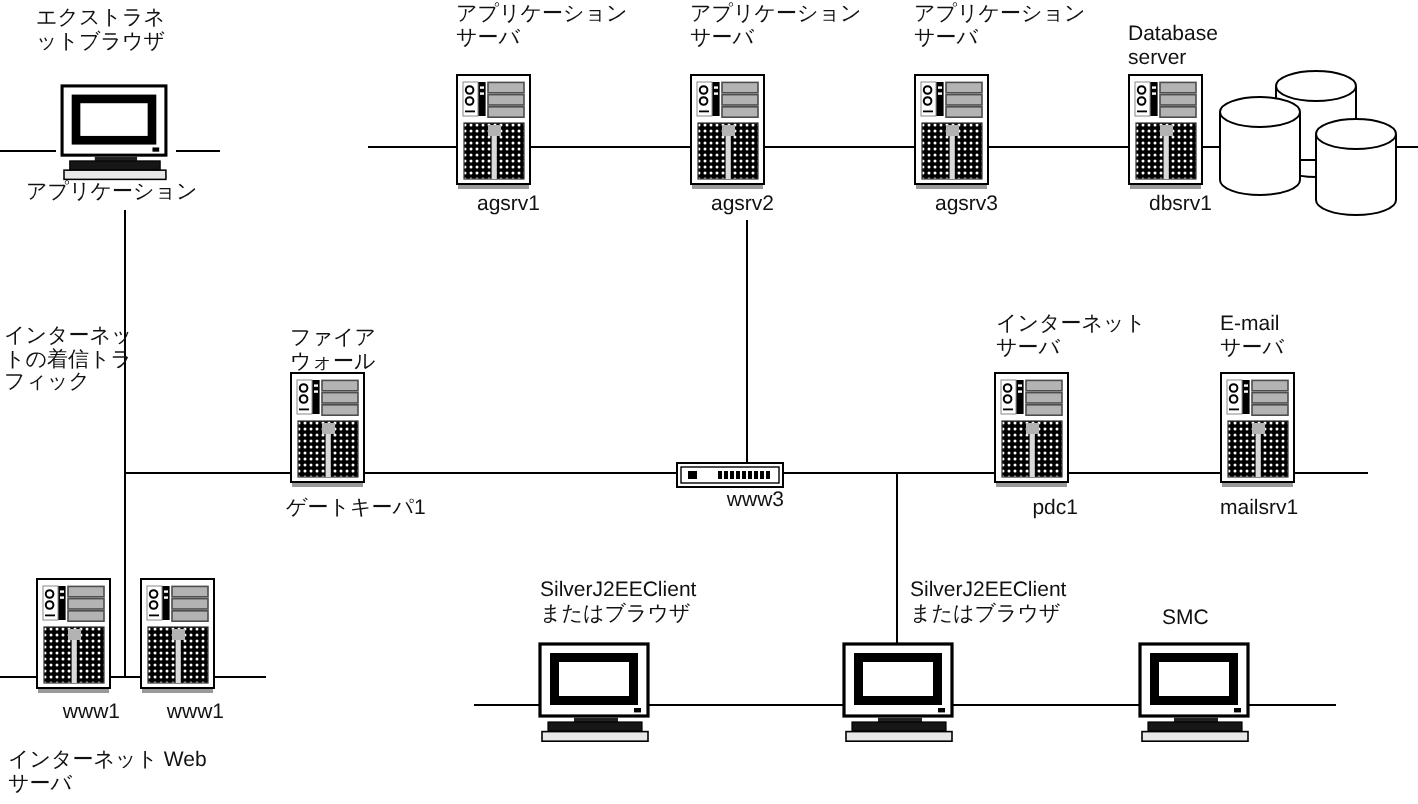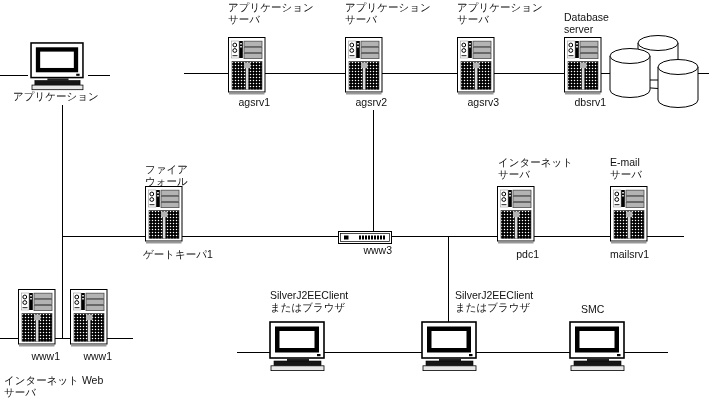--- a/index.html
+++ b/index.html
@@ -157,36 +157,41 @@
     <svg width="62" height="52" viewBox="0 0 62 52">
         <use href="#sym-monitor"></use>
       </svg>
   </div>
   <div class="node" style="left:566px;top:321px">
     <svg width="62" height="52" viewBox="0 0 62 52">
         <use href="#sym-monitor"></use>
       </svg>
   </div>
 
+  <div class="lbl" style="left:18px;top:4px">エクストラネ
+ットブラウザ</div>
   <div class="lbl" style="left:13px;top:91px">アプリケーション</div>
 
   <div class="lbl" style="left:228px;top:2px">アプリケーション
 サーバ</div>
   <div class="lbl" style="left:345px;top:2px">アプリケーション
 サーバ</div>
   <div class="lbl" style="left:457px;top:2px">アプリケーション
 サーバ</div>
   <div class="lbl" style="left:564px;top:12px">Database
 server</div>
 
   <div class="lbl ctr" style="left:224px;top:97px;width:46px">agsrv1</div>
   <div class="lbl ctr" style="left:341px;top:97px;width:46px">agsrv2</div>
   <div class="lbl ctr" style="left:453px;top:97px;width:46px">agsrv3</div>
   <div class="lbl ctr" style="left:560px;top:97px;width:46px">dbsrv1</div>
 
+  <div class="lbl" style="left:2px;top:163px">インターネッ
+トの着信トラ
+フィック</div>
 
   <div class="lbl" style="left:145px;top:164px">ファイア
 ウォール</div>
   <div class="lbl" style="left:143px;top:249px">ゲートキーパ1</div>
 
   <div class="lbl ctr" style="left:338px;top:245px;width:54px">www3</div>
 
   <div class="lbl" style="left:498px;top:157px">インターネット
 サーバ</div>
   <div class="lbl ctr" style="left:493px;top:249px;width:46px">pdc1</div>

